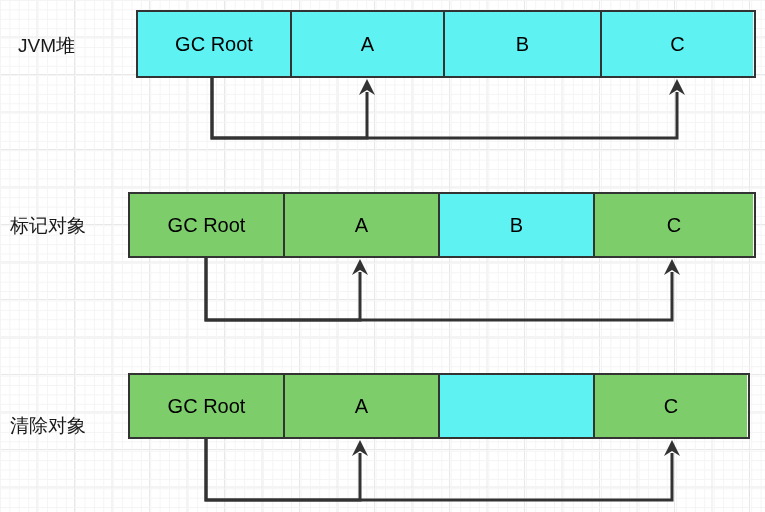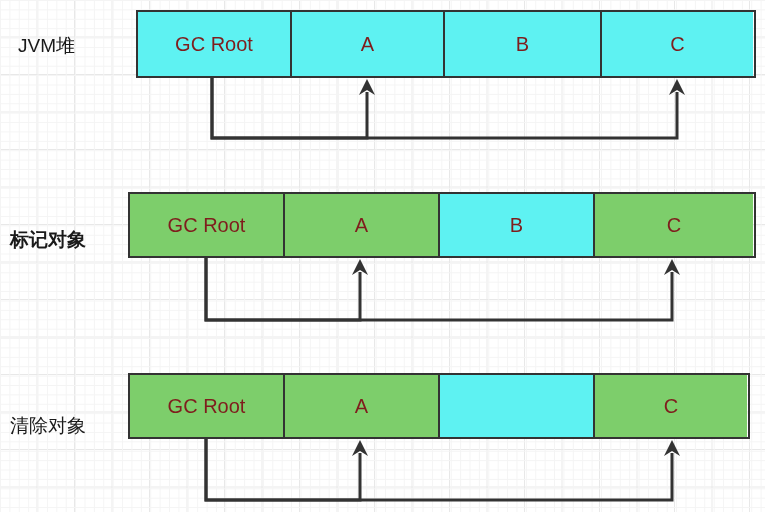--- a/index.html
+++ b/index.html
@@ -46,21 +46,21 @@
     box-sizing: border-box;
     border: 2.5px solid #333333;
     z-index: 3;
   }
   .cell {
     box-sizing: border-box;
     display: flex;
     align-items: center;
     justify-content: center;
     font-size: 20px;
-    color: #7f1d1d;
+    color: #000000;
     border-right: 2.5px solid #333333;
     overflow: hidden;
   }
   .cell:last-child { border-right: none; }
   .cell.cyan  { background: #5EF2F2; }
   .cell.green { background: #7DCE6B; }
   svg.connectors {
     position: absolute;
     left: 0;
     top: 0;
@@ -96,21 +96,21 @@
       </g>
     </svg>
   <div id="rows-host">
       <div class="row-label" style="left: 18px; top: 36px;">JVM堆</div>
       <div class="bar" style="left: 136px; top: 10px; width: 620px; height: 68px;">
         <div class="cell cyan" style="width: 154px;">GC Root</div>
         <div class="cell cyan" style="width: 153px;">A</div>
         <div class="cell cyan" style="width: 157px;">B</div>
         <div class="cell cyan" style="width: 151px;">C</div>
       </div>
-      <div class="row-label" style="left: 10px; top: 230px; font-weight: bold;">标记对象</div>
+      <div class="row-label" style="left: 10px; top: 216px;">标记对象</div>
       <div class="bar" style="left: 128px; top: 192px; width: 628px; height: 66px;">
         <div class="cell green" style="width: 155px;">GC Root</div>
         <div class="cell green" style="width: 155px;">A</div>
         <div class="cell cyan" style="width: 155px;">B</div>
         <div class="cell green" style="width: 158px;">C</div>
       </div>
       <div class="row-label" style="left: 10px; top: 416px;">清除对象</div>
       <div class="bar" style="left: 128px; top: 373px; width: 622px; height: 66px;">
         <div class="cell green" style="width: 155px;">GC Root</div>
         <div class="cell green" style="width: 155px;">A</div>

